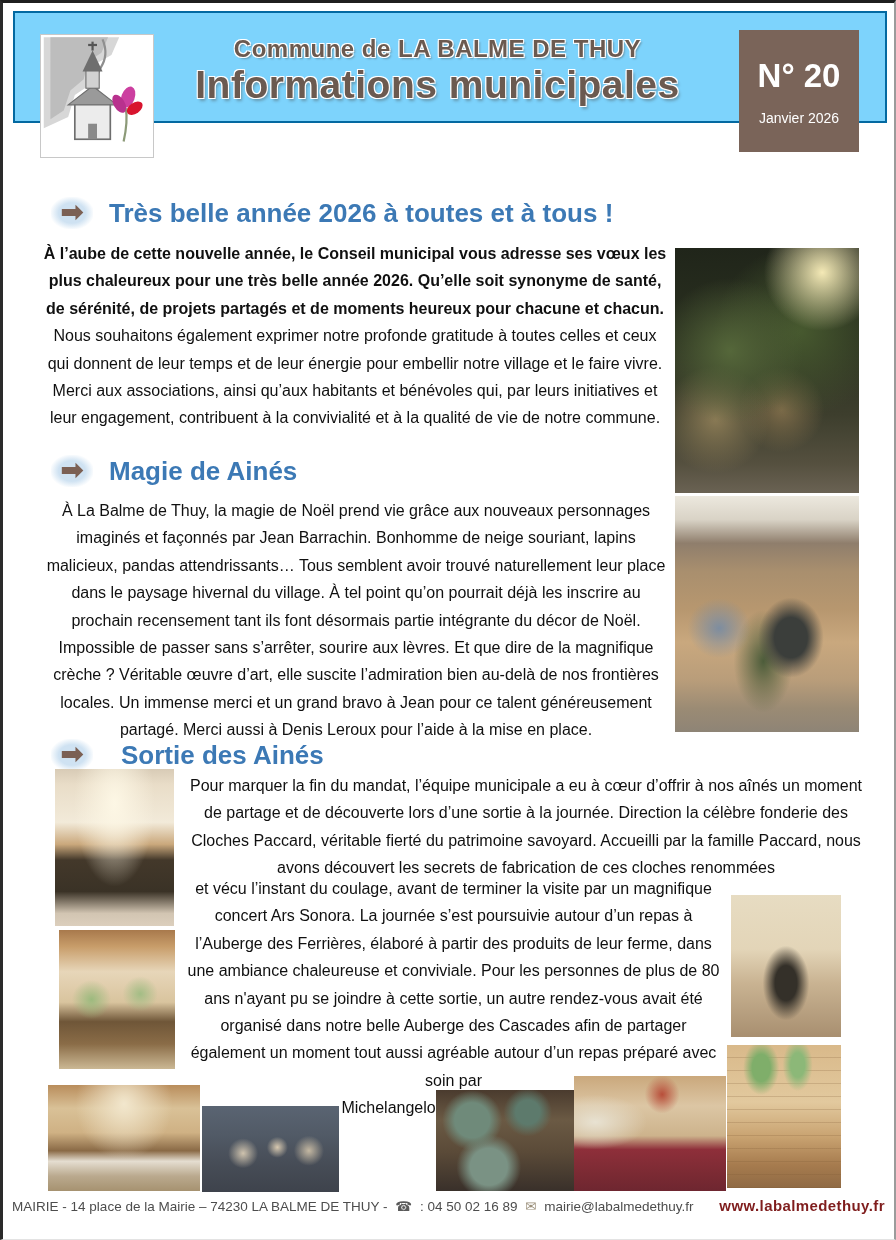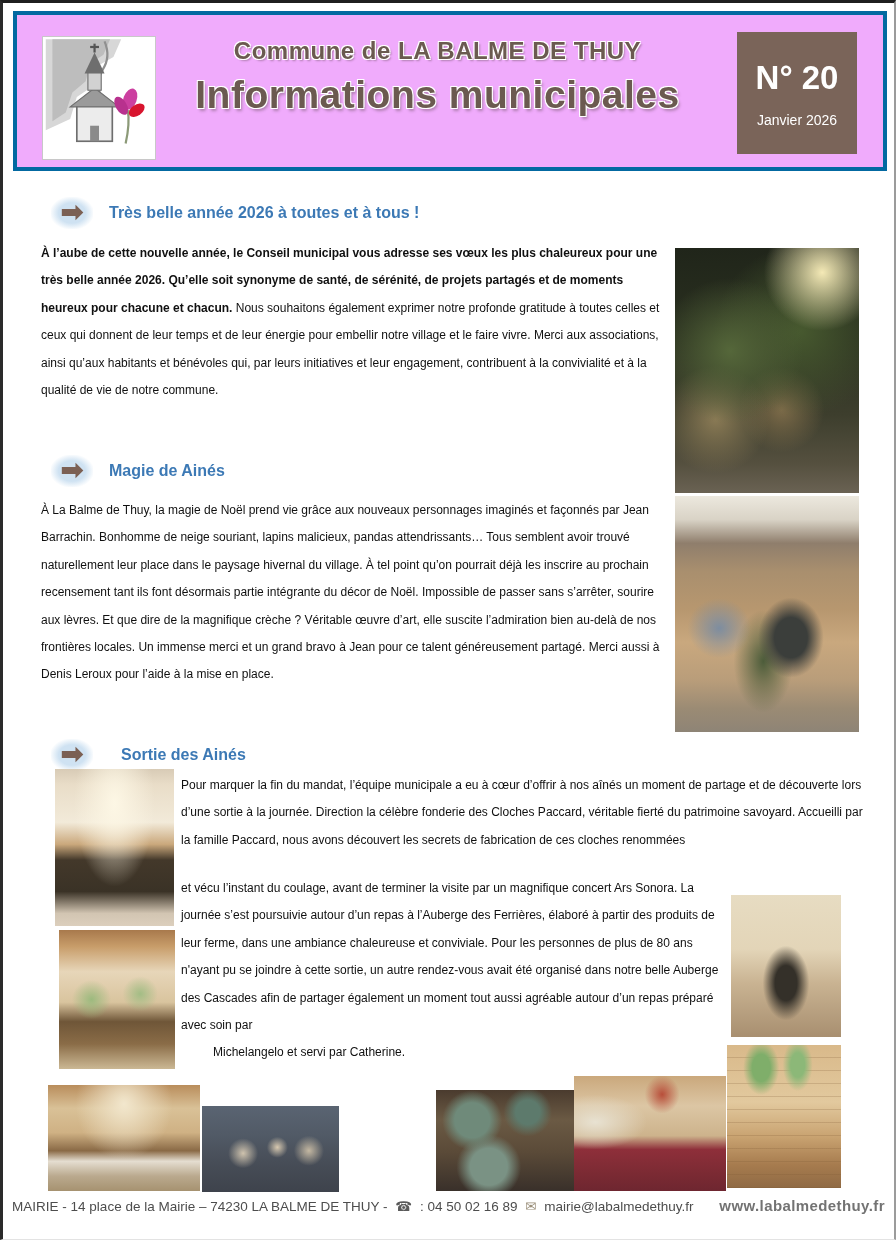--- a/index.html
+++ b/index.html
@@ -3,46 +3,46 @@
 <meta charset="utf-8">
 <style>
   html,body{margin:0;padding:0;background:#ffffff;}
   .page{
     position:relative;width:896px;height:1240px;background:#ffffff;
     font-family:"Liberation Sans", sans-serif;overflow:hidden;box-sizing:border-box;
     border-top:3px solid #1f1f1f;border-left:3px solid #2a2a2a;
     border-right:2px solid #9b9b9b;border-bottom:1px solid #e3e3e3;
   }
   
-  .banner{position:absolute;left:10px;top:8px;width:874px;height:160px;background:#f0abfc;border:4px solid #0369a1;box-sizing:border-box;}
+  .banner{position:absolute;left:10px;top:8px;width:874px;height:112px;background:#7dd3fc;border:2px solid #0369a1;box-sizing:border-box;}
   .logo-box{position:absolute;left:25px;top:21px;width:114px;height:124px;background:#ffffff;border:1px solid #c8c8c8;box-sizing:border-box;display:flex;align-items:center;justify-content:center;}
   .logo-box svg{width:100%;height:100%;}
   .titles{position:absolute;left:140px;right:165px;top:22px;text-align:center;}
   .title-commune{
     font-size:24px;font-weight:700;color:#6b5a50;letter-spacing:.5px;
     text-shadow:-1px -1px 0 #fff,1px -1px 0 #fff,-1px 1px 0 #fff,1px 1px 0 #fff,2px 2px 2px rgba(60,50,40,.35);
   }
   .title-main{
-    margin-top:8px;font-size:39px;font-weight:700;color:#6b5a50;letter-spacing:.5px;
+    font-size:39px;font-weight:700;color:#6b5a50;letter-spacing:.5px;
     text-shadow:-1px -1px 0 #fff,1px -1px 0 #fff,-1px 1px 0 #fff,1px 1px 0 #fff,2px 3px 3px rgba(60,50,40,.35);
   }
   .issue-box{position:absolute;right:26px;top:17px;width:120px;height:122px;background:#7a6459;color:#fff;
     display:flex;flex-direction:column;align-items:center;justify-content:center;gap:15px;}
   .issue-number{font-size:33px;font-weight:700;}
   .issue-date{font-size:14px;font-weight:400;}
   
   .sec-head{position:absolute;display:flex;align-items:center;}
   .sec-arrow{
     display:inline-block;width:42px;height:32px;line-height:30px;text-align:center;
     color:#7b6054;font-size:27px;font-weight:700;
     background:radial-gradient(ellipse at center,#cfe2f2 0%,#cfe2f2 45%,rgba(207,226,242,0) 75%);
   }
-  .sec-title{font-size:16px;font-weight:700;color:#3c79b5;margin-left:16px;}
+  .sec-title{font-size:26px;font-weight:700;color:#3c79b5;margin-left:16px;}
   
-  .para{position:absolute;font-size:12px;line-height:27.4px;color:#101010;text-align:left;}
+  .para{position:absolute;font-size:16px;line-height:27.4px;color:#101010;text-align:center;}
   .para b{font-weight:700;}
   .indent-line{margin-left:32px;}
   
   .photo{position:absolute;}
   .ph-creche{background:
     radial-gradient(circle at 80% 10%,rgba(255,243,190,.95) 0%,rgba(255,243,190,0) 22%),
     radial-gradient(circle at 30% 42%,#55673a 0%,rgba(85,103,58,0) 38%),
     radial-gradient(circle at 68% 34%,#47592f 0%,rgba(71,89,47,0) 42%),
     radial-gradient(circle at 22% 70%,#8a7a55 0%,rgba(138,122,85,0) 24%),
     radial-gradient(circle at 58% 66%,#7d6b49 0%,rgba(125,107,73,0) 22%),
@@ -81,21 +81,21 @@
     linear-gradient(180deg,#e7dcc2 0%,#e3d5b8 38%,#c9b392 62%,#a88f70 100%);}
   .ph-chalet{background:
     radial-gradient(ellipse at 30% 16%,#7fae6a 0%,#7fae6a 8%,rgba(127,174,106,0) 16%),
     radial-gradient(ellipse at 62% 14%,#8cb878 0%,#8cb878 7%,rgba(140,184,120,0) 15%),
     repeating-linear-gradient(0deg,rgba(122,86,50,.22) 0 1px,rgba(0,0,0,0) 1px 13px),
     linear-gradient(180deg,#d9b98a 0%,#e2c99e 40%,#c9a371 64%,#a67b4e 84%,#8f6a44 100%);}
   
   .footer{position:absolute;left:0;top:1194px;width:100%;text-align:center;font-size:13.5px;color:#4d4d4d;white-space:nowrap;}
   .footer .glyph{margin:0 4px;color:#5a5a5a;}
   .footer .glyph-mail{color:#9a8f7a;}
-  .footer .website{font-weight:700;color:#737373;font-size:15px;letter-spacing:.4px;margin-left:22px;text-align:right;}
+  .footer .website{font-weight:700;color:#7f1d1d;font-size:15px;letter-spacing:.4px;margin-left:22px;text-align:right;}
 </style>
 </head>
 <body>
 
 <div class="page">
 
   <div class="banner">
     <div class="logo-box">
       <svg viewBox="0 0 100 110">
         <rect x="0" y="0" width="100" height="110" fill="#ffffff"></rect>

